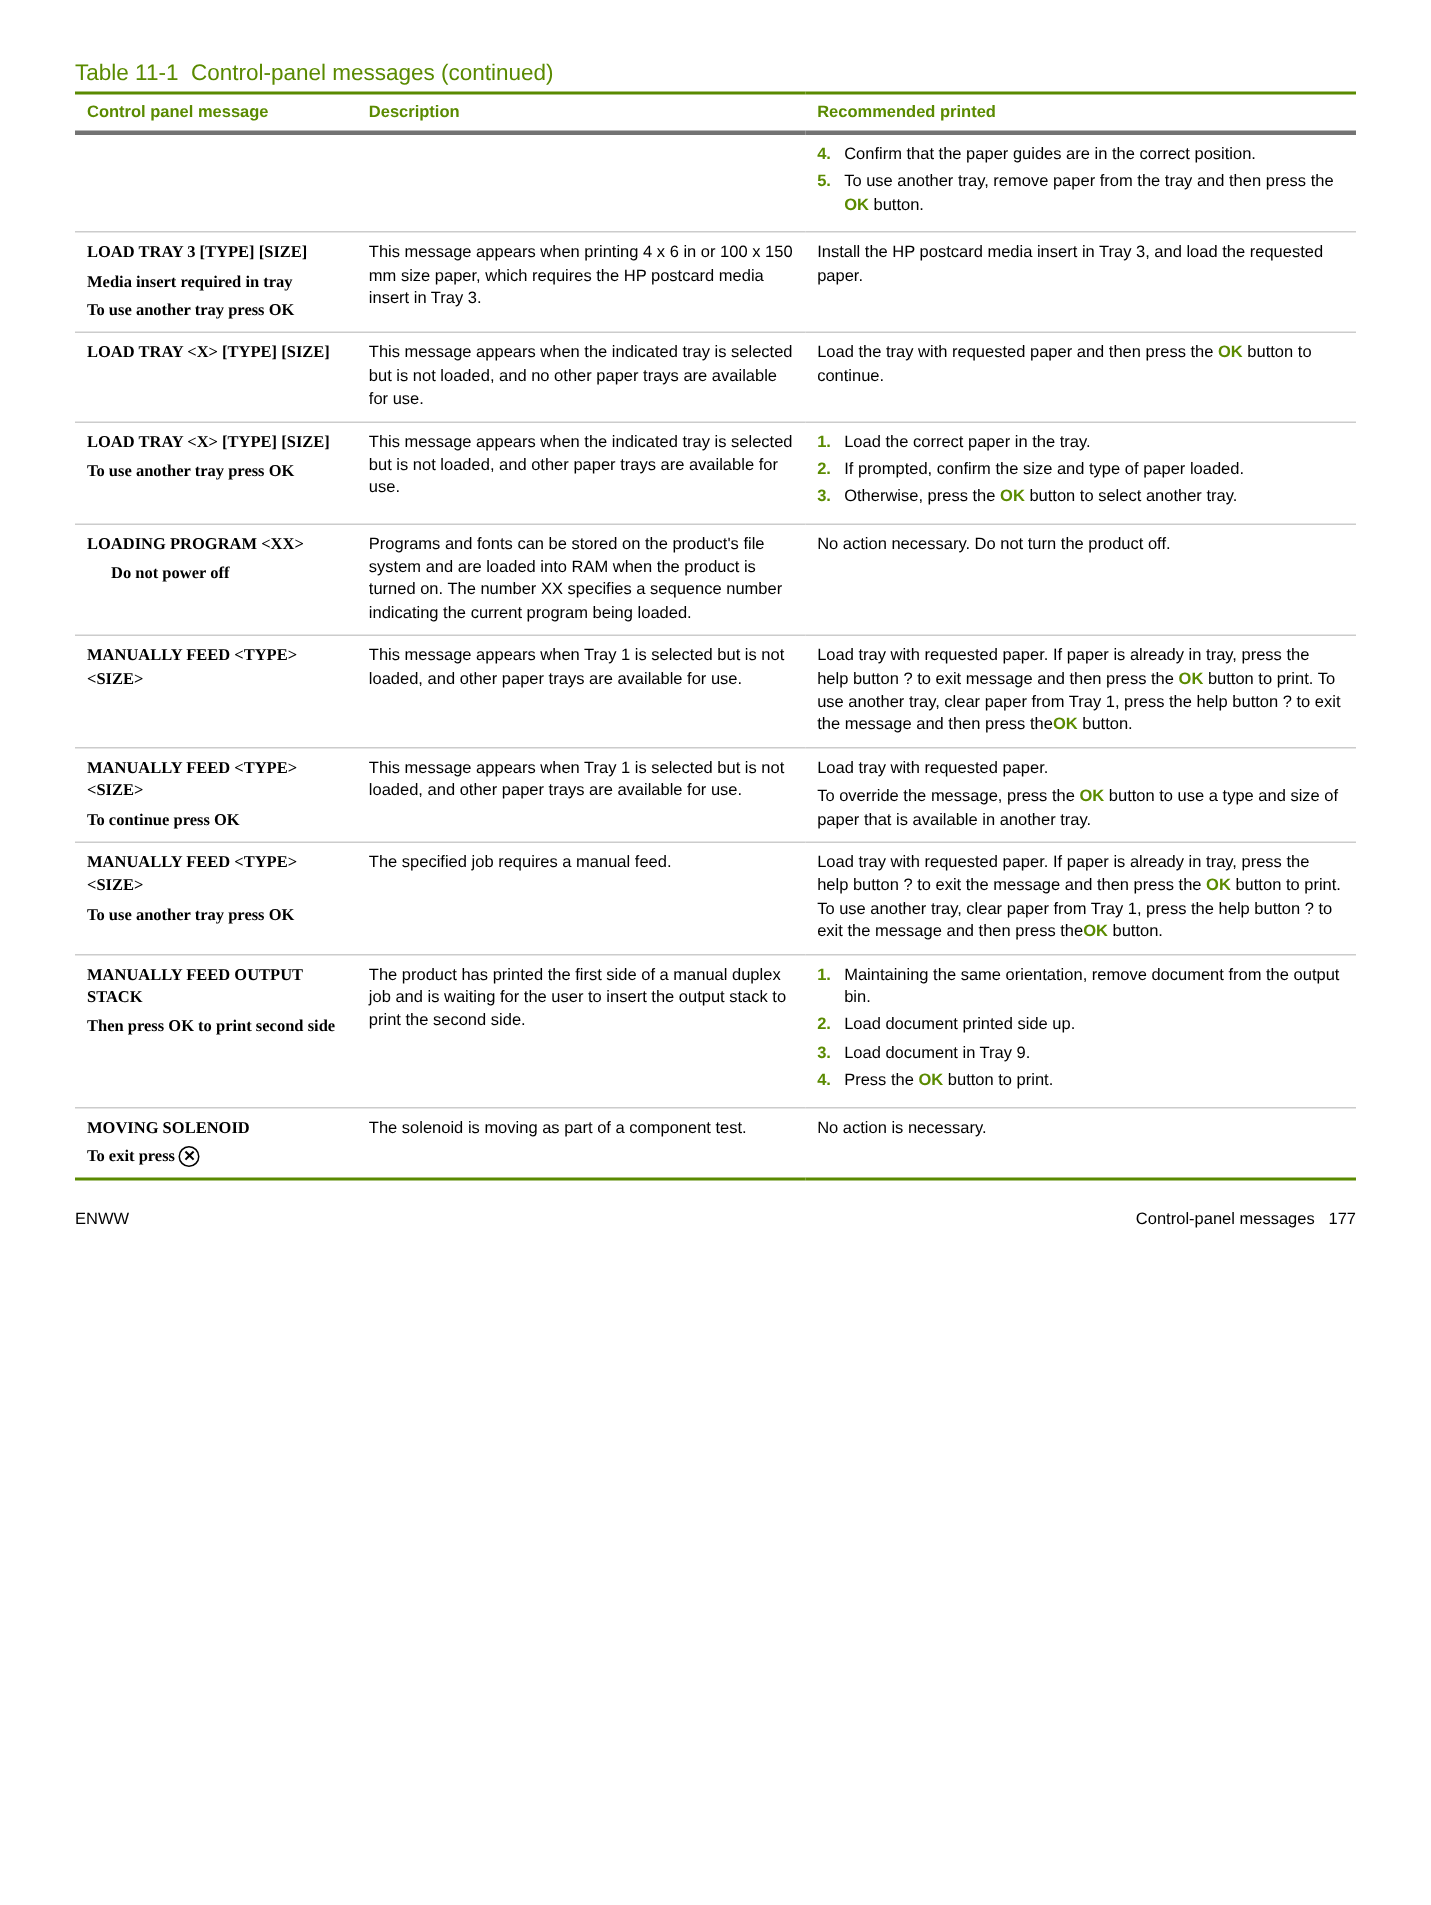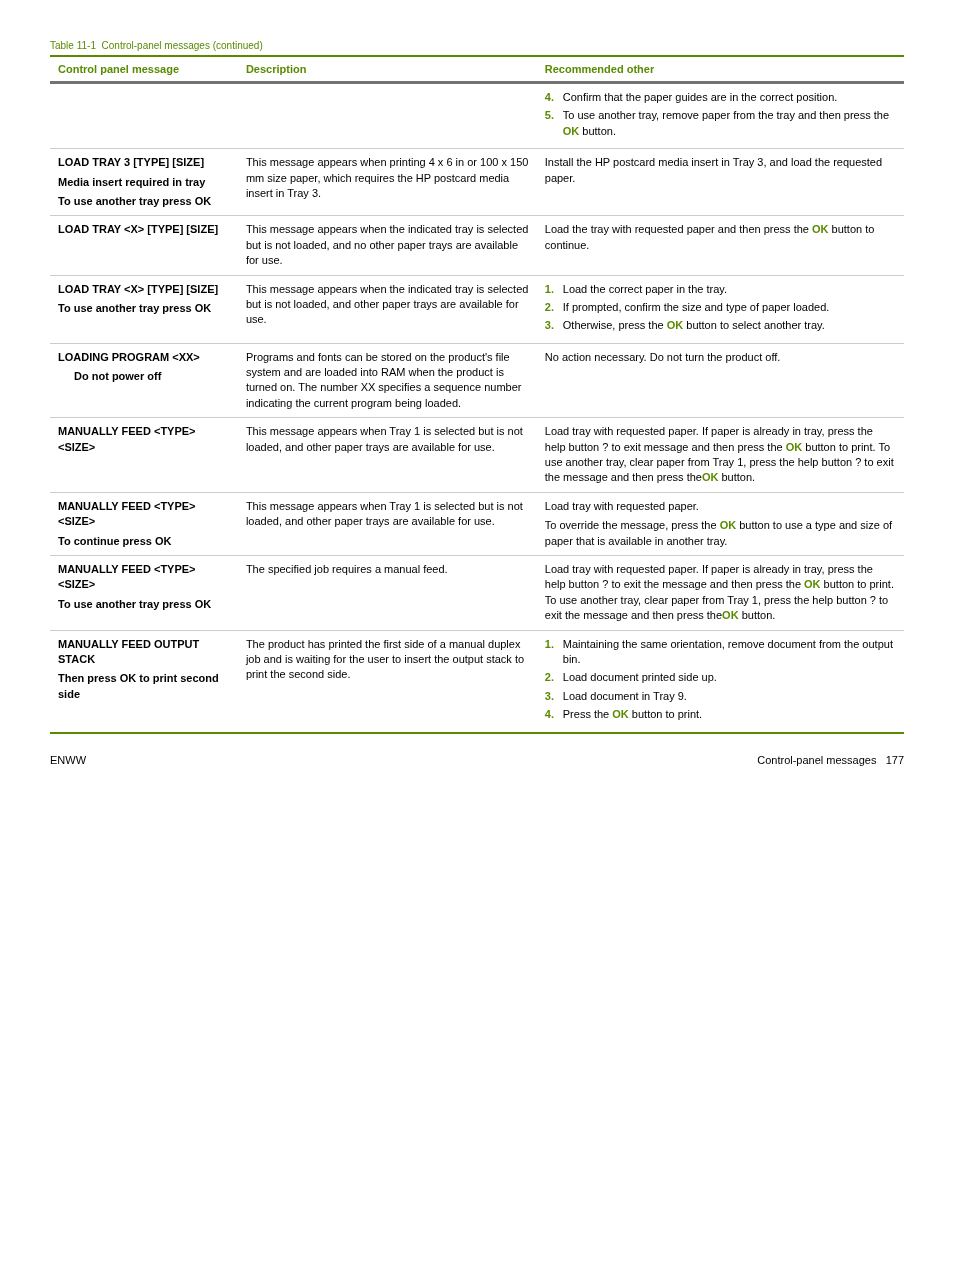--- a/index.html
+++ b/index.html
@@ -5,21 +5,21 @@
     * { box-sizing: border-box; margin: 0; padding: 0; }
     body {
       font-family: Arial, Helvetica, sans-serif;
       font-size: 11px;
       background: #fff;
       color: #000;
       padding: 40px 50px;
       max-width: 954px;
     }
     .table-title {
-      font-size: 10px;
+      font-size: 15px;
       font-weight: bold;
       color: #5a8a00;
       margin-bottom: 4px;
     }
     .table-title span {
       font-weight: normal;
     }
     table {
       width: 100%;
       border-collapse: collapse;
@@ -52,21 +52,21 @@
     }
     td:first-child {
       width: 22%;
     }
     td:nth-child(2) {
       width: 35%;
     }
     td:nth-child(3) {
       width: 43%;
     }
-    .bold { font-weight: bold; }
+    .bold { font-weight: bold; font-family: Liberation Serif, serif; }
     .ok-text { color: #5a8a00; font-weight: bold; }
     .numbered-list {
       padding-left: 0;
       list-style: none;
     }
     .numbered-list li {
       display: flex;
       gap: 4px;
       margin-bottom: 3px;
     }
@@ -99,21 +99,21 @@
 
 <p class="table-title">
   <span>Table 11-1</span>&nbsp;&nbsp;<span>Control-panel messages (continued)</span>
 </p>
 
 <table>
   <thead>
     <tr>
       <th>Control panel message</th>
       <th>Description</th>
-      <th>Recommended other</th>
+      <th>Recommended printed</th>
     </tr>
   </thead>
   <tbody id="table-body">
   <tr>
         <td></td>
         <td></td>
         <td>
           <ul class="numbered-list">
             <li>
               <span class="num">4.</span>
@@ -219,20 +219,28 @@
               <span class="num">3.</span>
               <span>Load document in Tray 9.</span>
             </li>
             <li>
               <span class="num">4.</span>
               <span>Press the <span class="ok-text">OK</span> button to print.</span>
             </li>
           </ul>
         </td>
       </tr>
+      <tr>
+        <td>
+          <p class="bold">MOVING SOLENOID</p>
+          <p class="bold" style="margin-top: 4px;">To exit press <span class="circle-x">✕</span></p>
+        </td>
+        <td>The solenoid is moving as part of a component test.</td>
+        <td>No action is necessary.</td>
+      </tr>
     </tbody>
 </table>
 
 <div class="footer">
   <span>ENWW</span>
   <span>
     <span>Control-panel messages</span>&nbsp;&nbsp;&nbsp;<span>177</span>
   </span>
 </div>
 

